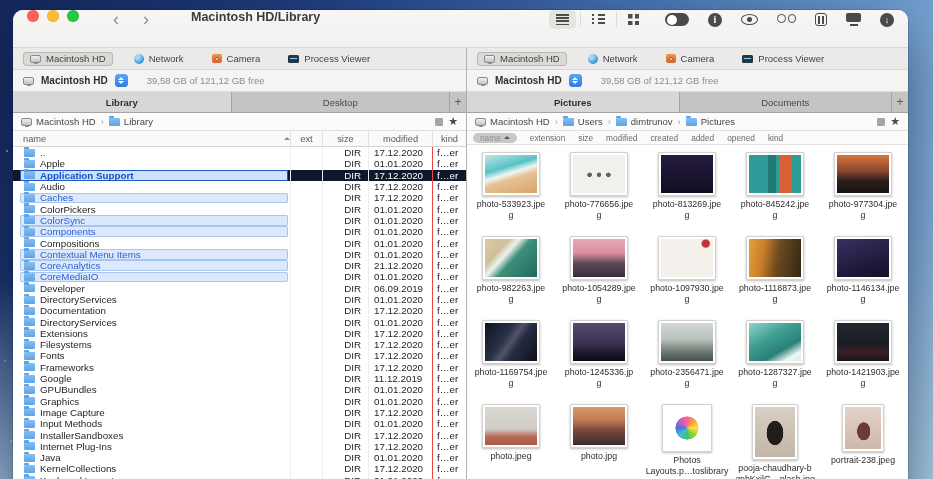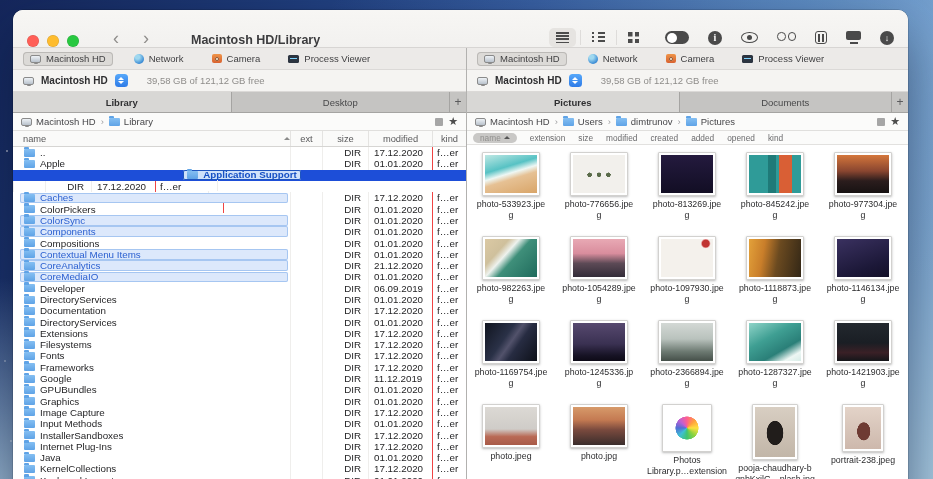--- a/index.html
+++ b/index.html
@@ -11,21 +11,21 @@
       linear-gradient(118deg,#15275c 0%,#1e3a78 22%,#2d549b 45%,#4b7cba 68%,#7ea9d4 88%,#a9cbe2 100%);}
   .stars{position:absolute;left:6px;top:150px;width:2px;height:2px;border-radius:50%;
     background:rgba(255,255,255,.6);
     box-shadow:14px 120px 0 rgba(255,255,255,.45), -2px 210px 0 rgba(255,255,255,.4),
       22px 60px 0 rgba(255,255,255,.35), 4px 290px 0 rgba(255,255,255,.4);}
   .window{position:absolute;left:13px;top:10px;width:895px;height:520px;
     background:#fff;border-radius:10px;overflow:hidden;
     box-shadow:0 22px 55px rgba(5,15,40,.5),0 0 0 .5px rgba(0,0,0,.25);}
   
   .titlebar{height:37px;background:linear-gradient(#f7f6f4,#f2f1ef);
-    border-bottom:1px solid #d7d5d3;display:flex;align-items:flex-end;padding:0 14px;}
+    border-bottom:1px solid #d7d5d3;display:flex;align-items:flex-start;padding:0 14px;}
   .traffic{display:flex;gap:8px;align-items:center;}
   .tl{width:12px;height:12px;border-radius:50%;display:inline-block;box-shadow:inset 0 0 0 .5px rgba(0,0,0,.15);}
   .tl.red{background:#ff5f57}.tl.yellow{background:#febc2e}.tl.green{background:#28c840}
   .nav{color:#8f8d8b;font-size:18px;line-height:18px;padding:0 8px;}
   .nav.back{margin-left:26px}.nav.fwd{margin-left:8px}
   .nav::before{content:attr(data-glyph);}
   .title{margin-left:34px;font-size:12.5px;font-weight:700;color:#3c3c3e;}
   .tb-icons{margin-left:auto;display:flex;align-items:center;gap:0;}
   .vbtn{padding:4px 7px;display:flex;align-items:center;border-radius:5px;}
   .vbtn.sel{background:#e6e4e1;}
@@ -125,21 +125,21 @@
   .row{display:flex;height:11.3px;align-items:center;font-size:9.8px;color:#1f1f21;}
   .rc{height:100%;display:flex;align-items:center;box-sizing:border-box;}
   .rc.name{flex:1;min-width:0;padding:0 2px 0 7px;}
   .rc.ext{width:32px;border-left:1px solid #efeeec;}
   .rc.size{width:46px;border-left:1px solid #efeeec;justify-content:flex-end;padding-right:7px;}
   .rc.modified{width:64px;border-left:1px solid #efeeec;padding-left:5px;}
   .rc.kind{width:34px;border-left:1px solid #ef4444;padding-left:4px;}
   .nchip{display:flex;align-items:center;gap:5px;height:10.6px;padding:0 4px;border-radius:2px;flex:1;min-width:0;}
   .nchip .nm{white-space:nowrap;overflow:hidden;text-overflow:ellipsis;}
   .row.marked .nchip{background:#dcE8fb;box-shadow:inset 0 0 0 1px #a6c6f1;color:#2a5fd0;}
-  .row.cursor{background:#1d4ed8;color:#fff;flex-direction:column;}
+  .row.cursor{background:#0f172a;color:#fff;}
   .row.cursor .nchip{background:#cfe2fa;box-shadow:inset 0 0 0 1px #1f55be;color:#1550c4;font-weight:700;}
   
   .grid-head{height:13px;background:#fbfbfa;border-bottom:1px solid #e2e1df;display:flex;
     align-items:center;gap:13px;padding:0 6px;font-size:8.3px;color:#6a6a6c;}
   .sort-chip{background:#c9c8c6;color:#91908e;border-radius:5px;padding:0 7px;height:10px;
     display:flex;align-items:center;gap:3px;font-size:8.3px;}
   .grid{flex:1;overflow:hidden;display:flex;flex-wrap:wrap;align-content:flex-start;padding-top:2px;}
   .gitem{width:88px;height:84px;display:flex;flex-direction:column;align-items:center;padding-top:5px;box-sizing:border-box;}
   .frame{background:#fff;border:1px solid #d2d1cf;border-radius:1px;padding:2px;
     box-shadow:0 1px 2.5px rgba(60,60,60,.35);}
@@ -314,20 +314,26 @@
                   <span class="icon i-folder"></span>
                   <span class="nm">Application Support</span>
                 </span>
               </span>
               <span class="rc ext"></span>
               <span class="rc size">DIR</span>
               <span class="rc modified">17.12.2020</span>
               <span class="rc kind">f…er</span>
             </div>
             <div class="row">
+              <span class="rc name">
+                <span class="nchip">
+                  <span class="icon i-folder"></span>
+                  <span class="nm">Audio</span>
+                </span>
+              </span>
               <span class="rc ext"></span>
               <span class="rc size">DIR</span>
               <span class="rc modified">17.12.2020</span>
               <span class="rc kind">f…er</span>
             </div>
             <div class="row marked">
               <span class="rc name">
                 <span class="nchip">
                   <span class="icon i-folder"></span>
                   <span class="nm">Caches</span>
@@ -789,21 +795,21 @@
               <div class="frame">
                 <div class="thumb th-night-horizon"></div>
               </div>
               <div class="cap">photo-1245336.jp
 g</div>
             </div>
             <div class="gitem">
               <div class="frame">
                 <div class="thumb th-foggy-forest"></div>
               </div>
-              <div class="cap">photo-2366894.jpe
+              <div class="cap">photo-2356471.jpe
 g</div>
             </div>
             <div class="gitem">
               <div class="frame">
                 <div class="thumb th-teal-wave"></div>
               </div>
               <div class="cap">photo-1287327.jpe
 g</div>
             </div>
             <div class="gitem">
@@ -823,21 +829,21 @@
               <div class="frame">
                 <div class="thumb th-sunset-mountains"></div>
               </div>
               <div class="cap">photo.jpg</div>
             </div>
             <div class="gitem">
               <div class="frame">
                 <div class="thumb th-photos-app"></div>
               </div>
               <div class="cap">Photos
-Library.p…extension</div>
+Layouts.p…toslibrary</div>
             </div>
             <div class="gitem">
               <div class="frame">
                 <div class="thumb th-model-black"></div>
               </div>
               <div class="cap">pooja-chaudhary-b
 qnbKxilG…plash.jpg</div>
             </div>
             <div class="gitem">
               <div class="frame">

